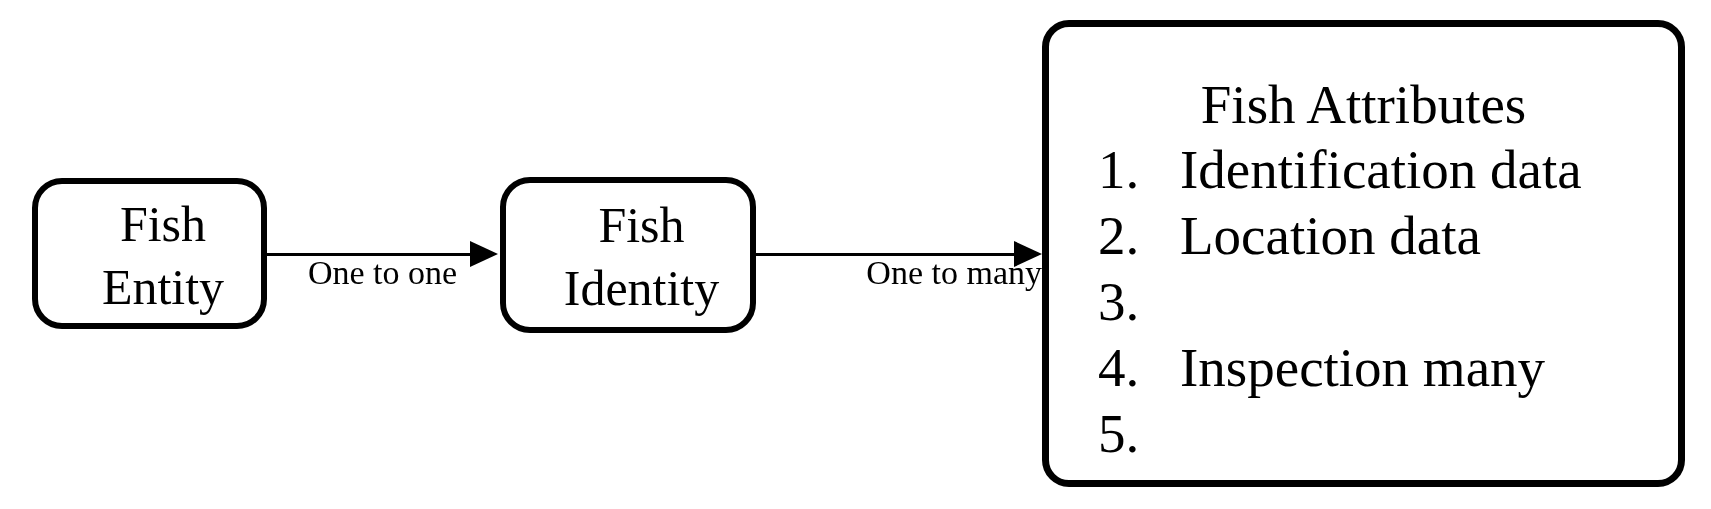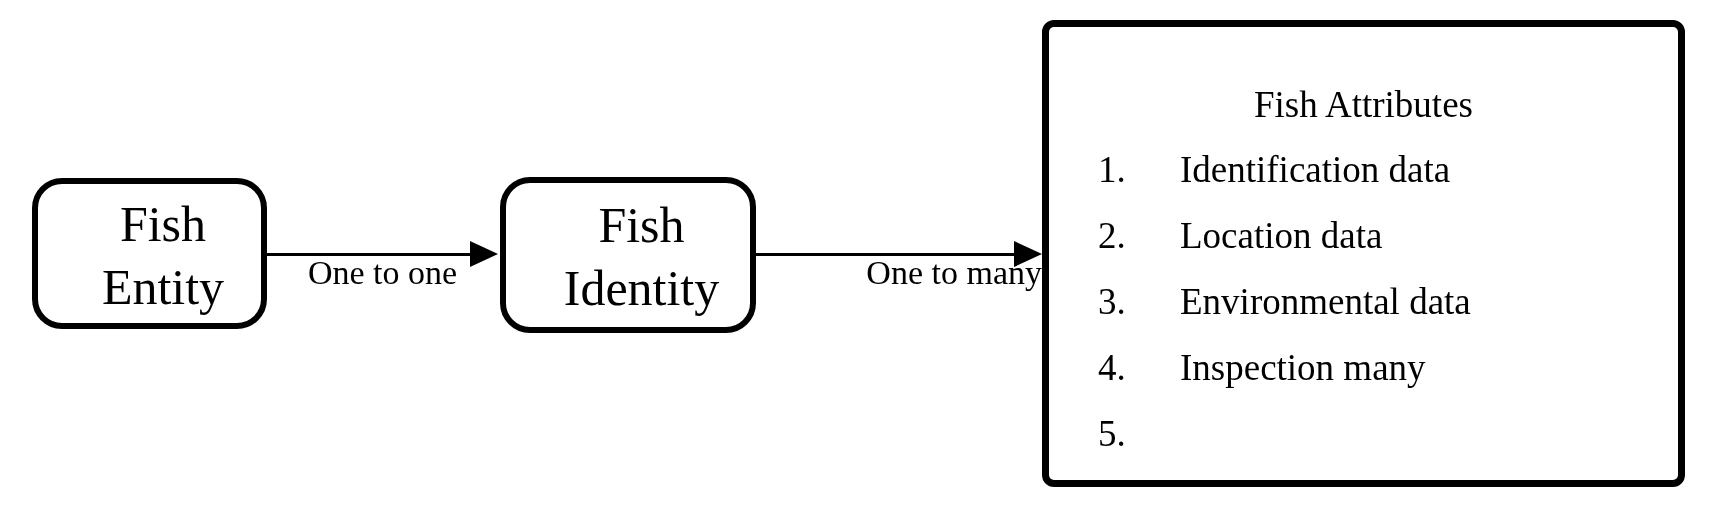--- a/index.html
+++ b/index.html
@@ -45,23 +45,23 @@
     height: 156px;
   }
   #attributes-node {
     position: absolute;
     box-sizing: border-box;
     left: 1042px;
     top: 20px;
     width: 643px;
     height: 467px;
     border: 7px solid #000000;
-    border-radius: 12px;
+    border-radius: 27px;
     background: #ffffff;
-    font-size: 37px;
+    font-size: 55px;
     line-height: 66px;
   }
   #attributes-title {
     position: absolute;
     top: 45px;
     left: 0;
     right: 0;
     text-align: center;
     white-space: nowrap;
   }
@@ -146,21 +146,20 @@
       <div class="attr-item">
         <span class="attr-num">1.</span>
         <span class="attr-text">Identification data</span>
       </div>
       <div class="attr-item">
         <span class="attr-num">2.</span>
         <span class="attr-text">Location data</span>
       </div>
       <div class="attr-item">
         <span class="attr-num">3.</span>
-        <span class="attr-text">Environmental data</span>
       </div>
       <div class="attr-item">
         <span class="attr-num">4.</span>
         <span class="attr-text">Inspection many</span>
       </div>
       <div class="attr-item">
         <span class="attr-num">5.</span>
       </div>
     </div>
   </div>

